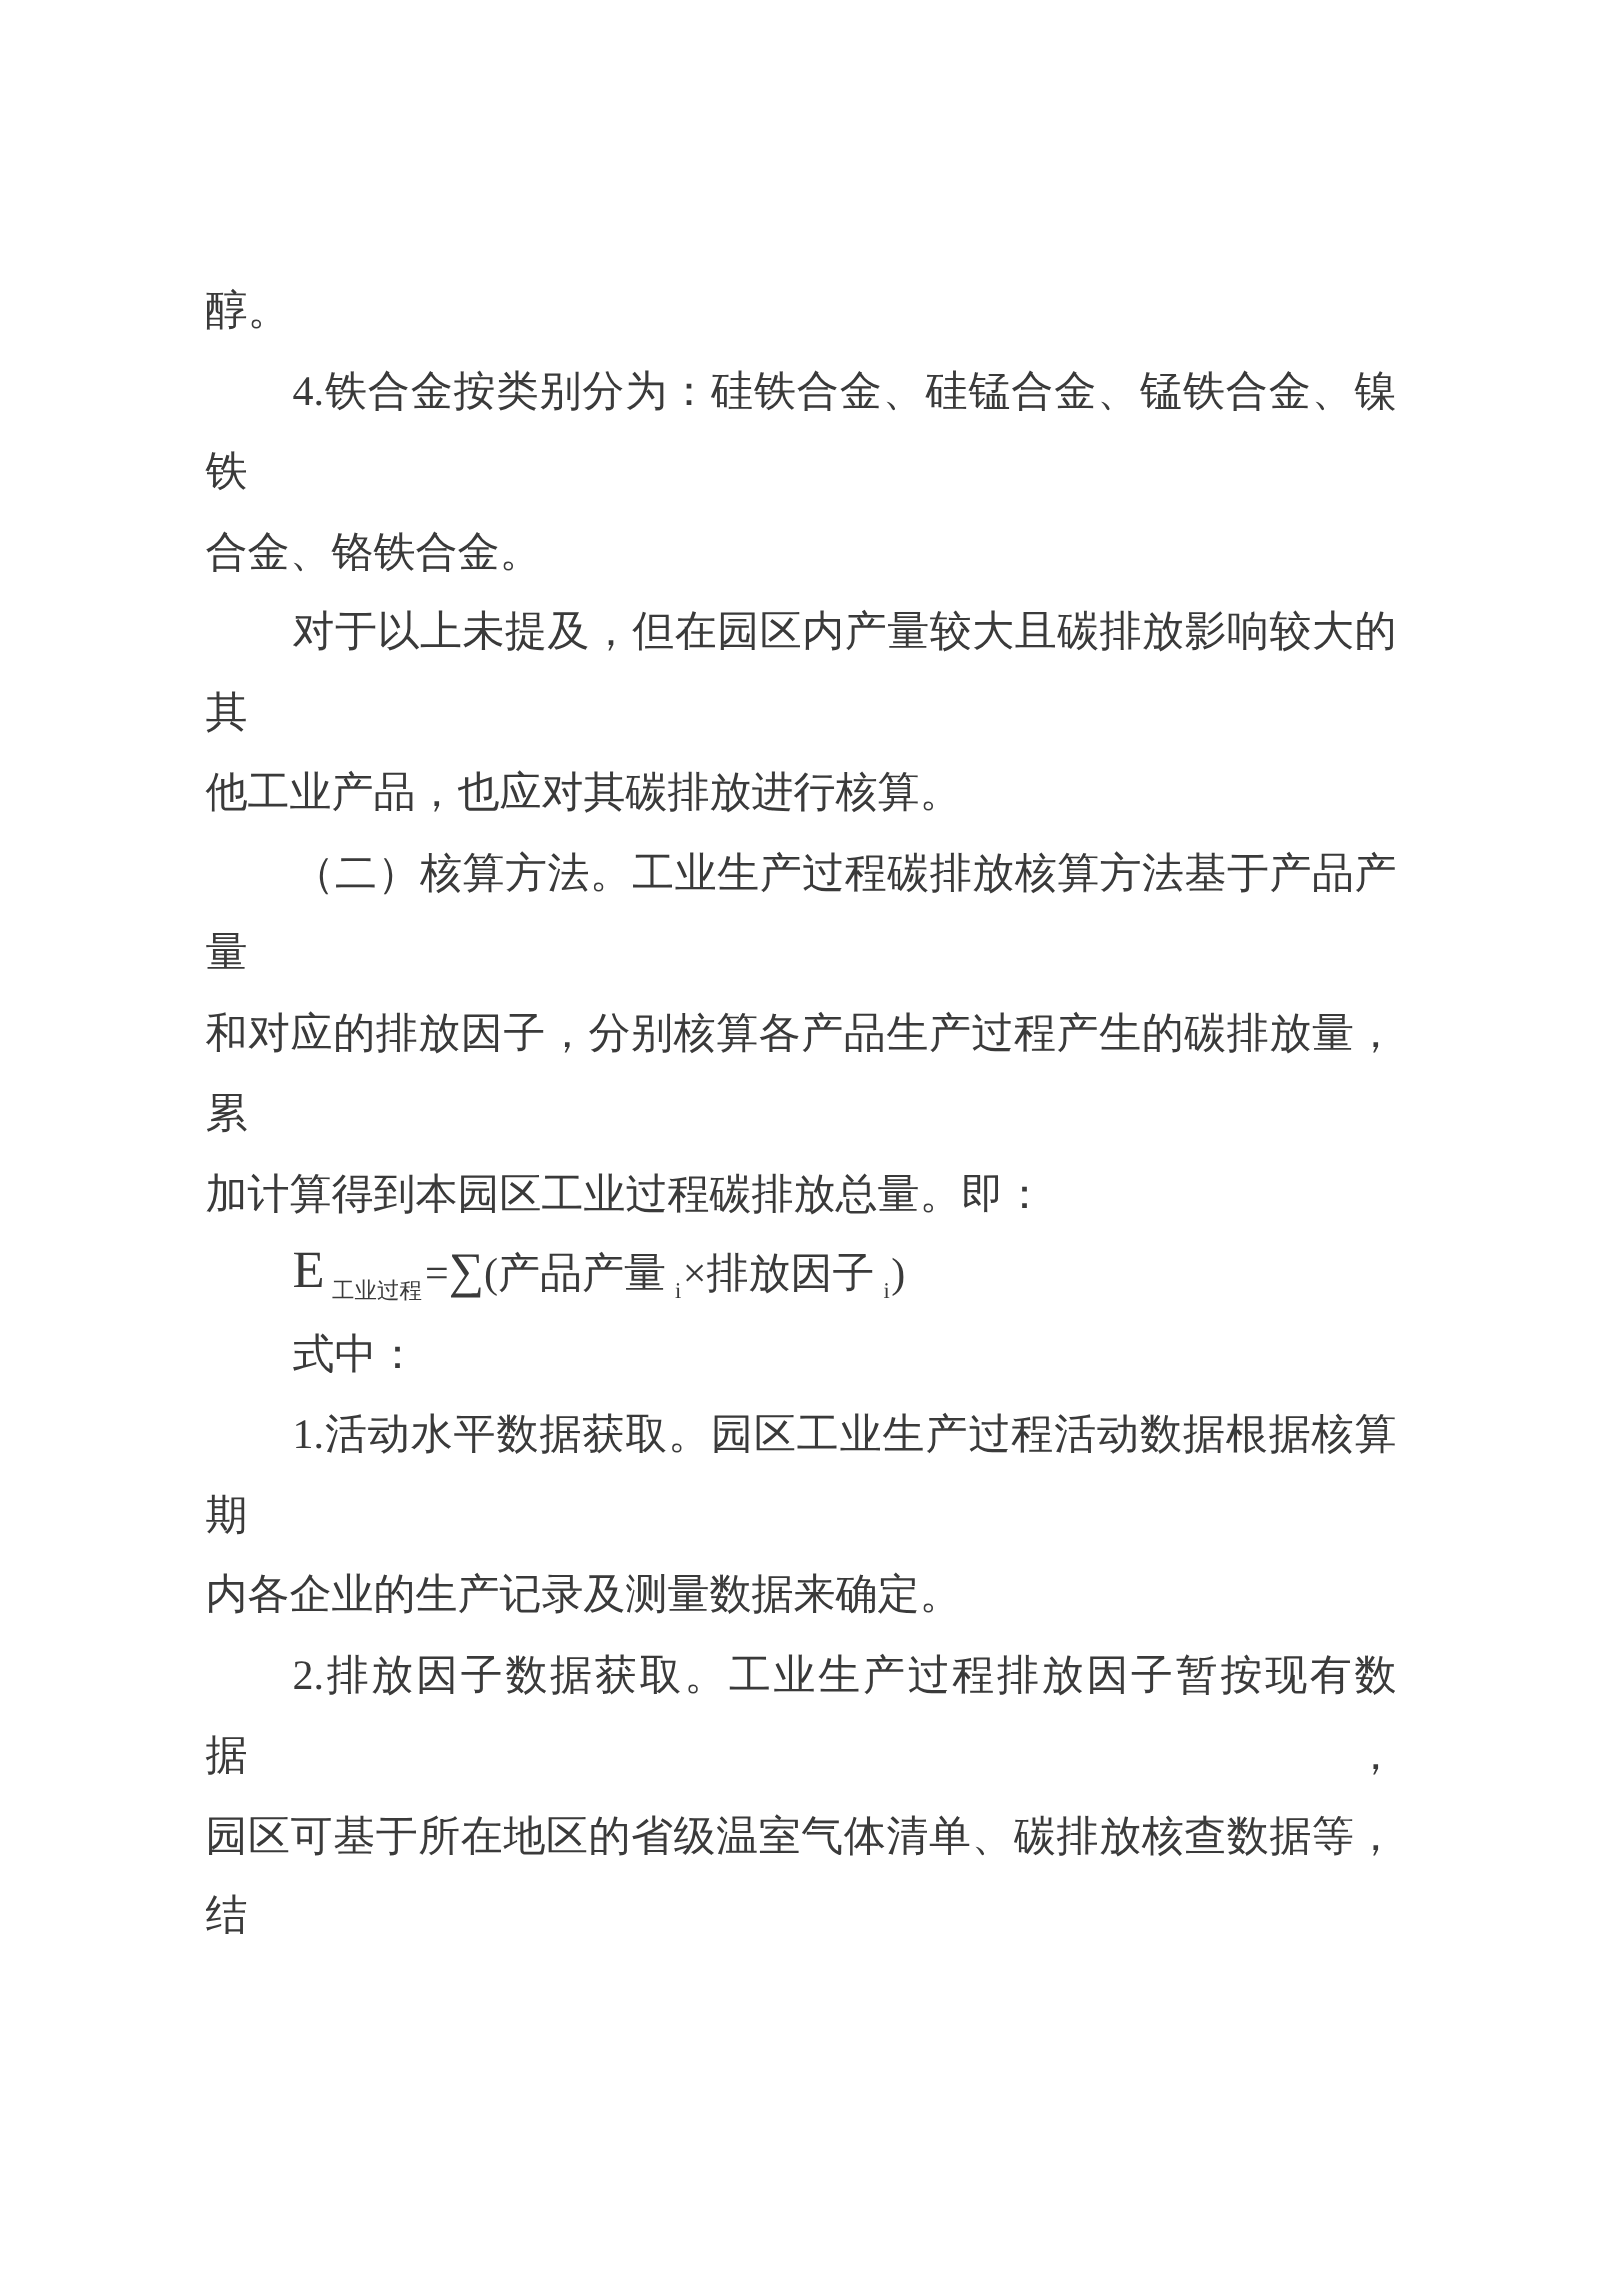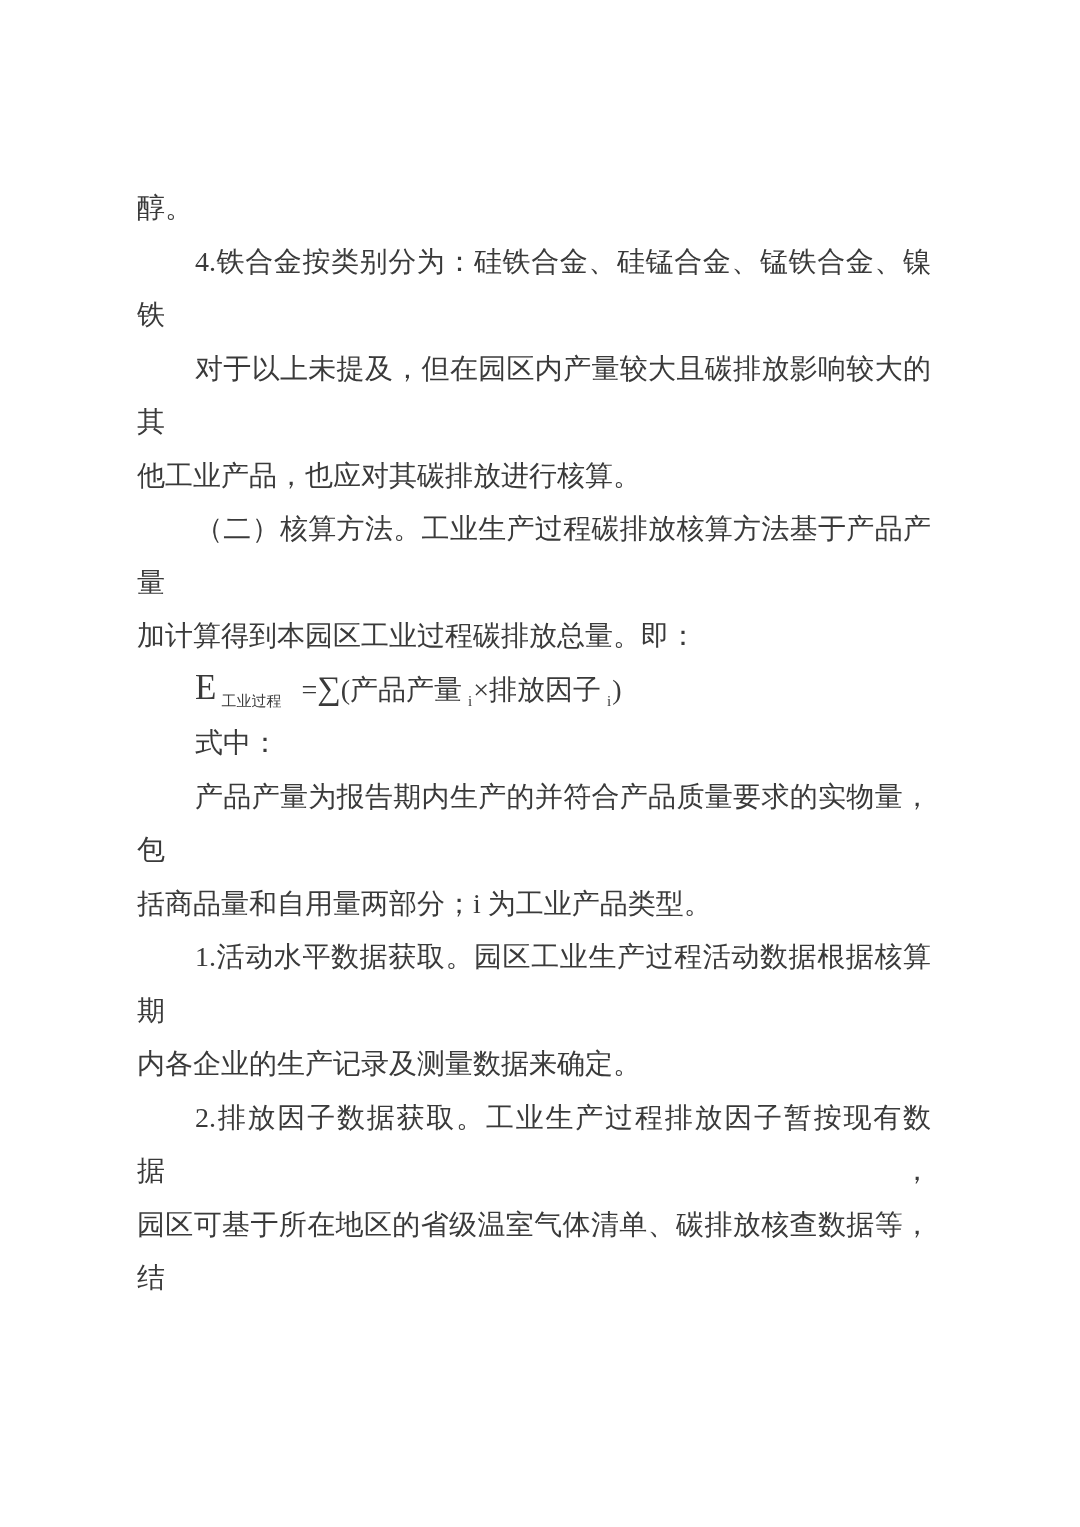--- a/index.html
+++ b/index.html
@@ -28,62 +28,60 @@
   }
   .line.fill { text-align-last: justify; }
   .line.indent { text-indent: 58px; }
   .b { font-weight: 400; }
   .sym { font-size: 35px; line-height: 0; }
   .sigma { font-size: 33px; line-height: 0; }
   .sub {
     font-size: 15px;
     vertical-align: -7px;
     margin-left: 5px;
-    margin-right: 20px;
+    margin-right: 2px;
     line-height: 0;
   }
   .isub { margin-left: 6px; margin-right: 1px; }
 </style>
 </head>
 <body>
 
 <div class="page" style="background: rgb(255, 255, 255); color: rgb(58, 58, 58);">
   <div class="doc">
 
     <div class="para">
       <p class="line"><span>醇。</span></p>
     </div>
 
     <div class="para">
       <p class="line indent fill"><span>4.铁合金按类别分为：硅铁合金、硅锰合金、锰铁合金、镍铁</span></p>
+      <p class="line"><span>合金、铬铁合金。</span></p>
     </div>
 
     <div class="para">
       <p class="line indent fill"><span>对于以上未提及，但在园区内产量较大且碳排放影响较大的其</span></p>
       <p class="line"><span>他工业产品，也应对其碳排放进行核算。</span></p>
     </div>
 
     <div class="para">
       <p class="line indent fill"><span class="b">（二）核算方法。</span><span>工业生产过程碳排放核算方法基于产品产量</span></p>
+      <p class="line fill"><span>和对应的排放因子，分别核算各产品生产过程产生的碳排放量，累</span></p>
       <p class="line"><span>加计算得到本园区工业过程碳排放总量。即：</span></p>
     </div>
 
     <div class="para">
       <p class="line indent"><span class="sym">E</span><span class="sub">工业过程</span><span>=</span><span class="sigma">∑</span><span>(产品产量</span><span class="sub isub">i</span><span>×排放因子</span><span class="sub isub">i</span><span>)</span></p>
     </div>
 
     <div class="para">
       <p class="line indent"><span>式中：</span></p>
     </div>
 
 
-    <div class="para">
-      <p class="line indent fill"><span>产品产量为报告期内生产的并符合产品质量要求的实物量，包</span></p>
-      <p class="line"><span>括商品量和自用量两部分；i 为工业产品类型。</span></p>
-    </div>
 
 
     <div class="para">
       <p class="line indent fill"><span class="b">1.活动水平数据获取。</span><span>园区工业生产过程活动数据根据核算期</span></p>
       <p class="line"><span>内各企业的生产记录及测量数据来确定。</span></p>
     </div>
 
     <div class="para">
       <p class="line indent fill"><span class="b">2.排放因子数据获取。</span><span>工业生产过程排放因子暂按现有数据，</span></p>
       <p class="line fill"><span>园区可基于所在地区的省级温室气体清单、碳排放核查数据等，结</span></p>

